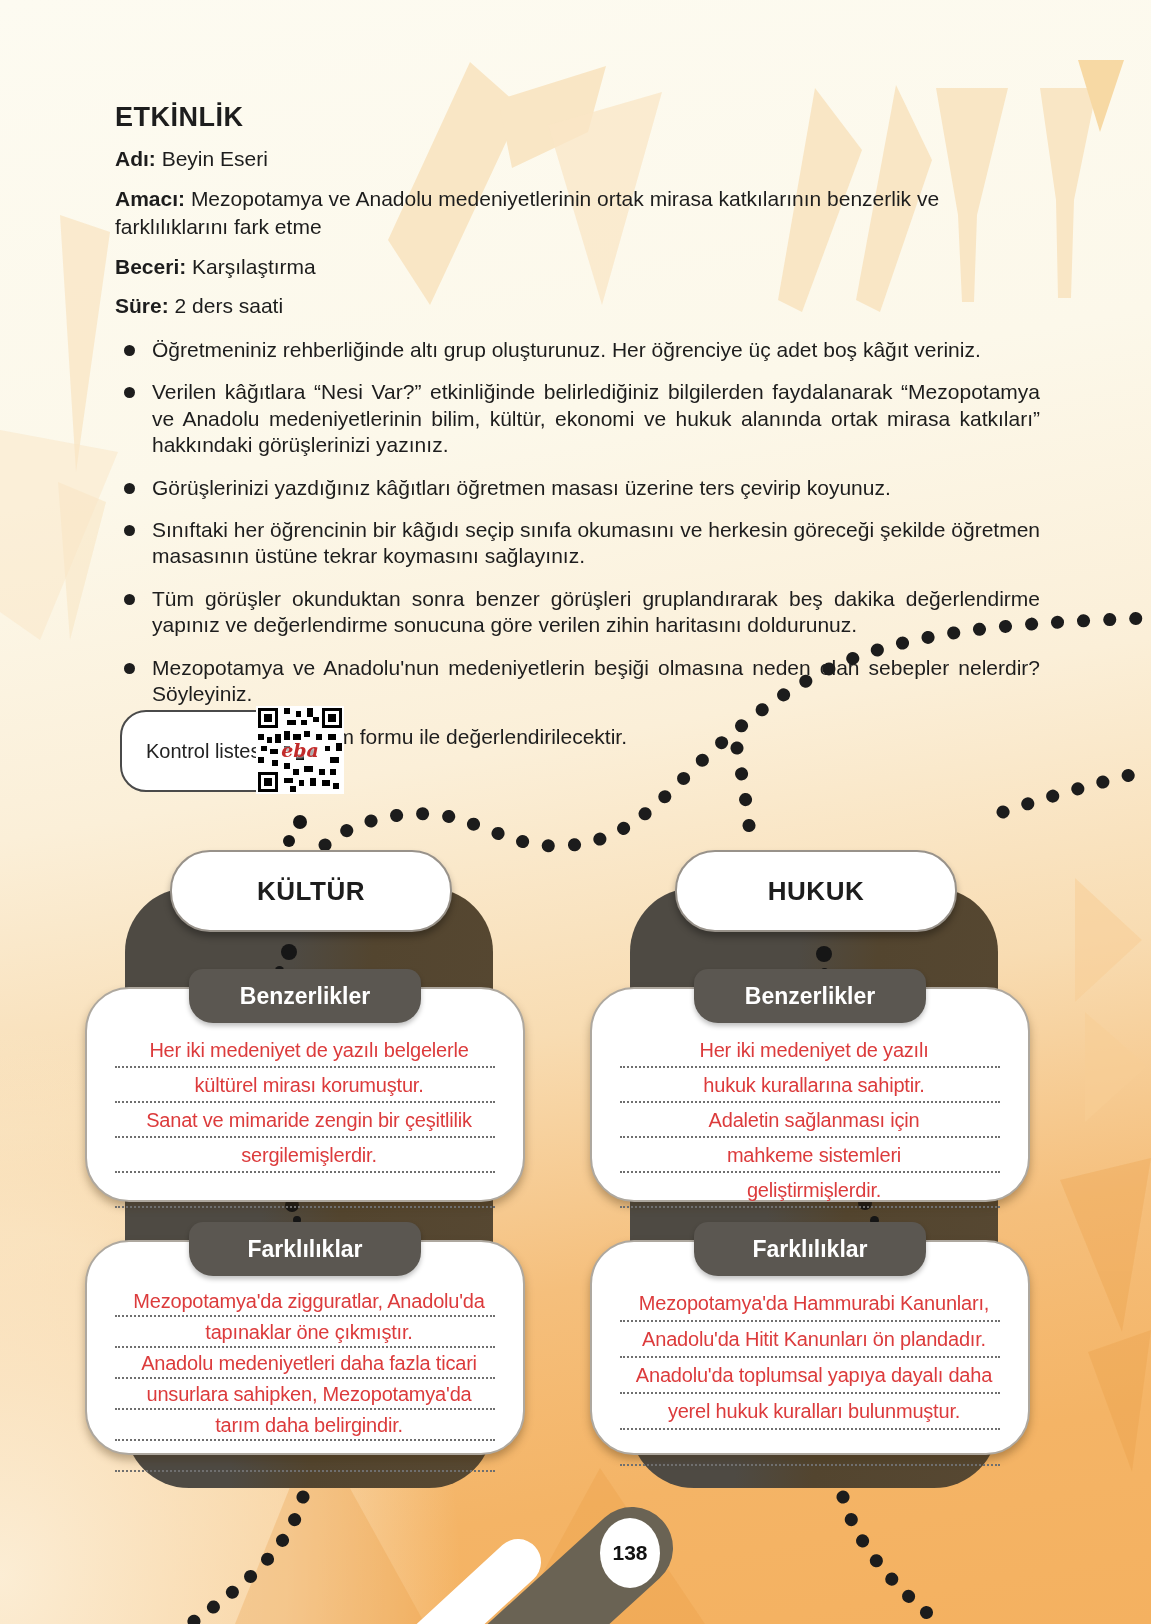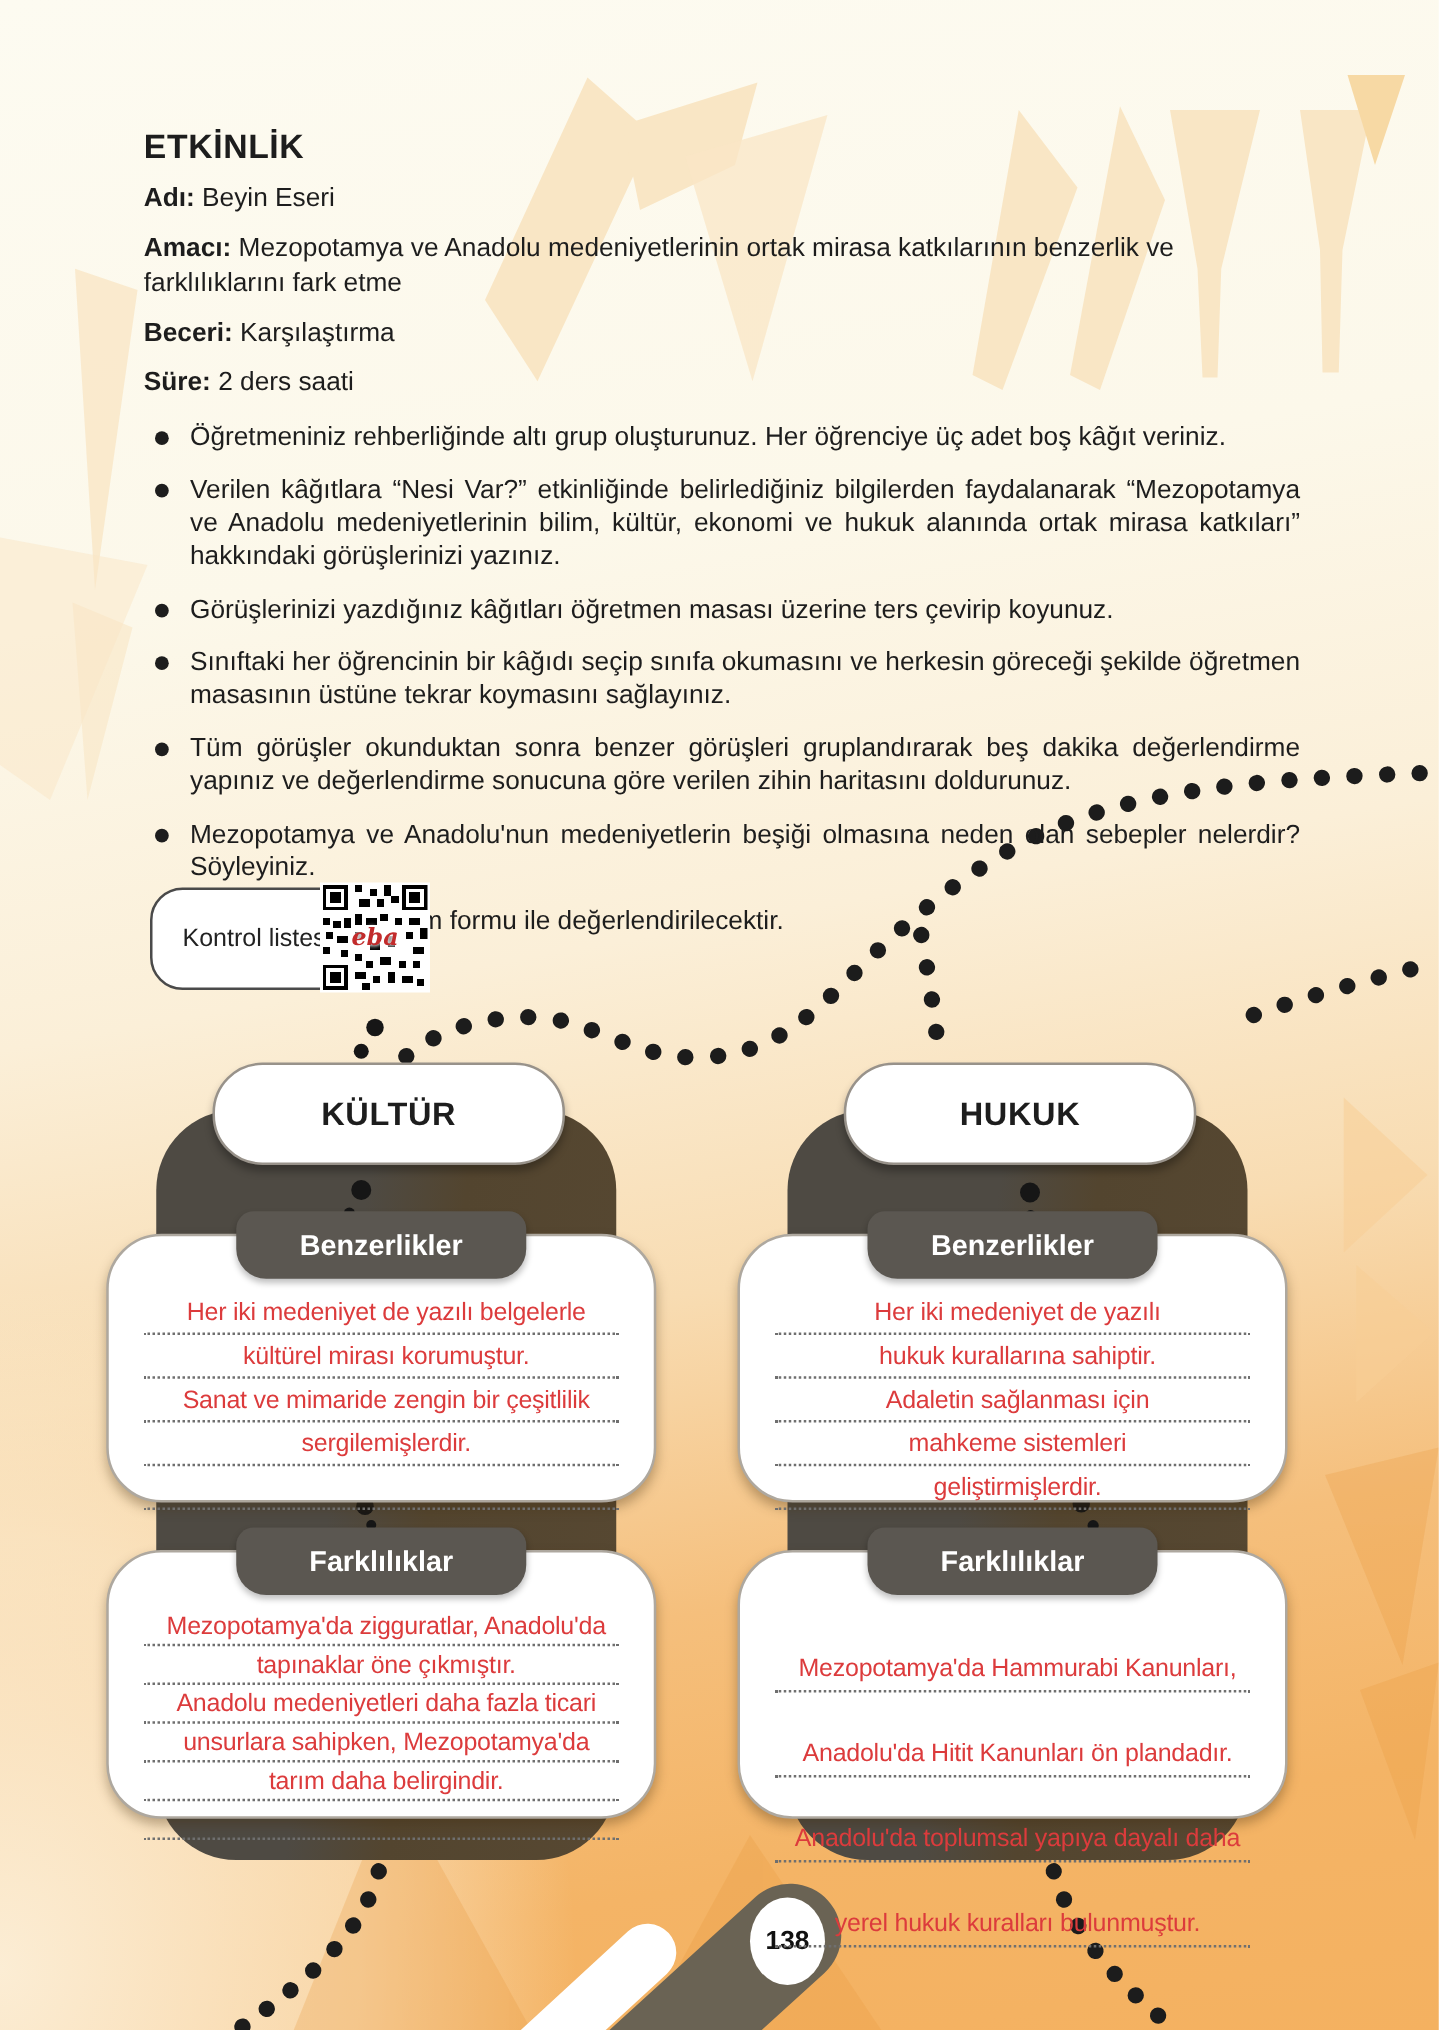--- a/index.html
+++ b/index.html
@@ -71,21 +71,21 @@
     display:flex; align-items:center; justify-content:center;
     font-size:23px; font-weight:bold; z-index:5;
   }
   .card-body{position:absolute; left:28px; right:28px; top:44px;}
   .ans-row{
     height:33px; line-height:34px; border-bottom:2px dotted #6F6F6F;
     font-size:20px; letter-spacing:-.2px; color:#DC3B3C; white-space:nowrap;
     padding-left:8px; overflow:visible;
   }
   .card-fark.tight .ans-row{height:29px; line-height:30px;}
-  .card-fark.mid   .ans-row{height:34px; line-height:35px;margin-top:32px;}
+  .card-fark.mid   .ans-row{height:34px; line-height:35px;}
 
   
   .page-badge{
     position:absolute; left:600px; top:1518px; width:60px; height:70px;
     background:#fff; border-radius:50%; z-index:3;
     display:flex; align-items:center; justify-content:center;
     font-size:21px; font-weight:bold; color:#111;
   }
 </style>
 </head>

